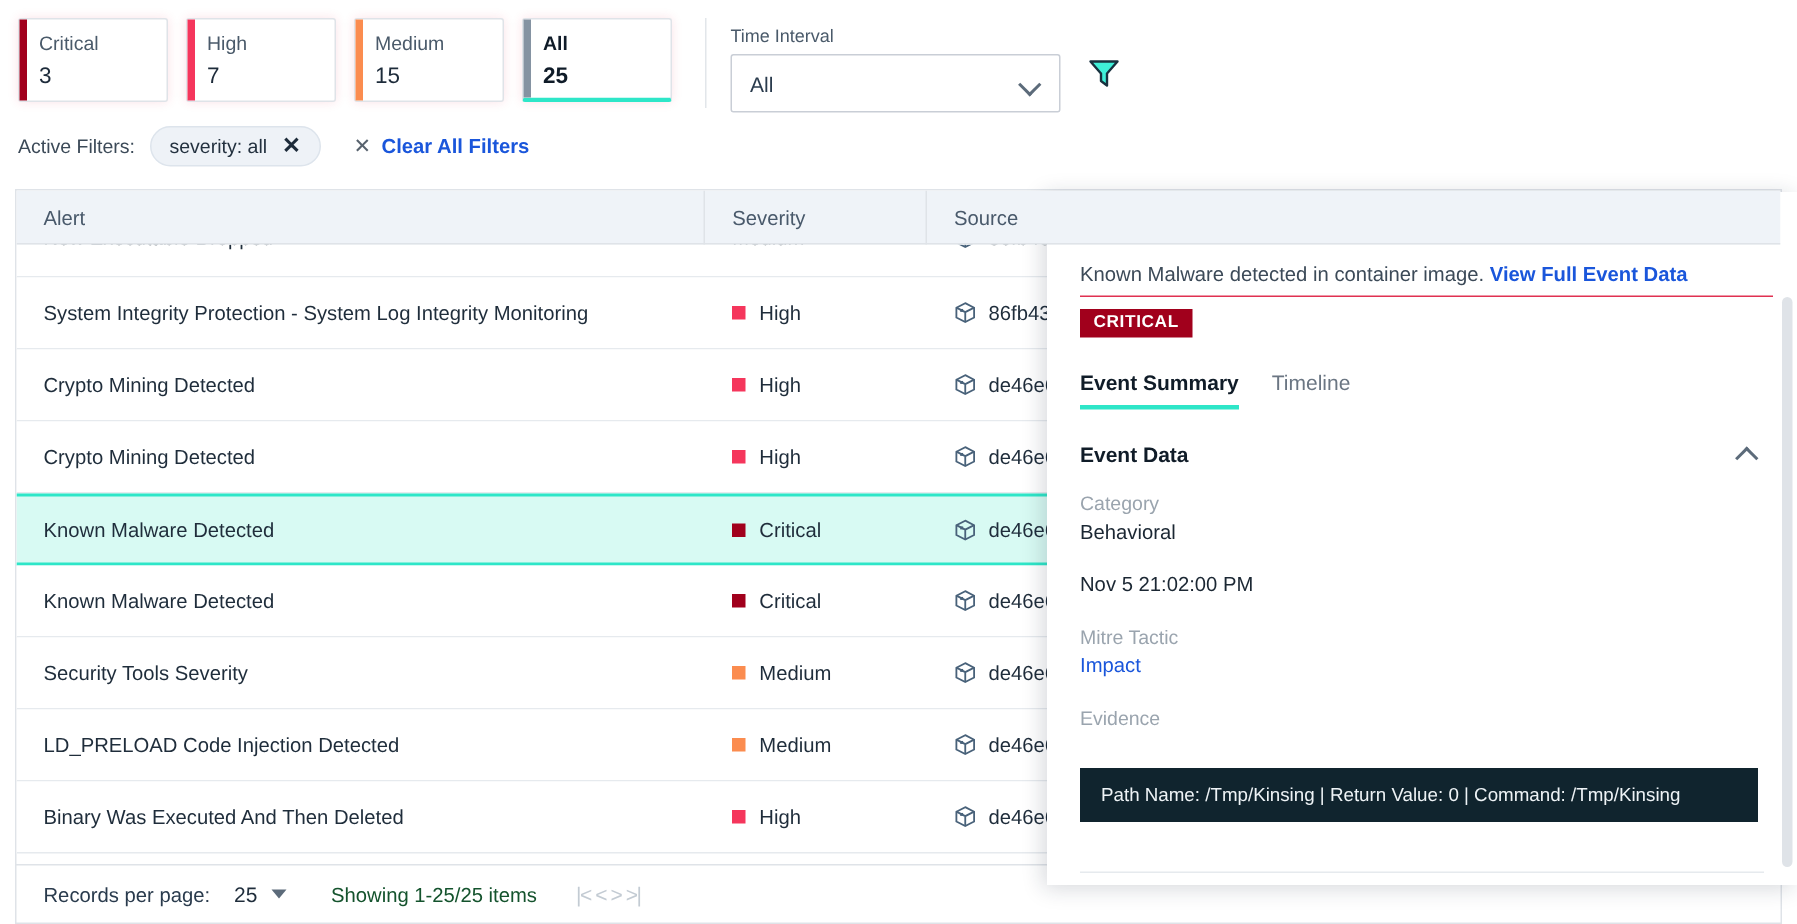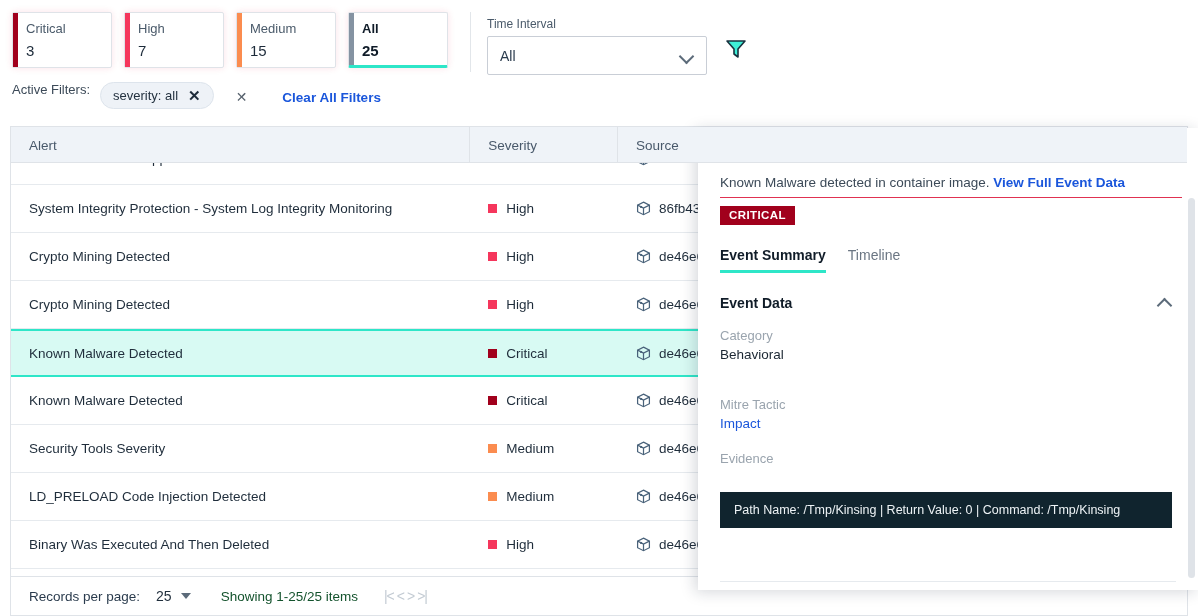--- a/index.html
+++ b/index.html
@@ -36,31 +36,31 @@
     position: relative; width: 220px; height: 39px;
     border: 1px solid #c9ced6; border-radius: 2px; background: #fff;
     display: flex; align-items: center; padding: 0 12px;
     font-size: 14px; color: #2a3b4d; cursor: pointer;
   }
   .chev-d { position: absolute; right: 14px; top: 14px; width: 11px; height: 11px;
     border-right: 2px solid #5c6b7a; border-bottom: 2px solid #5c6b7a; transform: rotate(45deg); }
   .funnel-btn { margin: 26px 0 0 18px; cursor: pointer; }
 
   
-  .filters-row { display: flex; height: 30px; padding-left: 12px; gap: 10px; }
+  .filters-row { display: flex; align-items: center; height: 30px; padding-left: 12px; gap: 10px; }
   .af-label { font-size: 13px; color: #3c4a58; }
   .chip {
     display: flex; align-items: center; gap: 10px;
     background: #eef2f7; border: 1px solid #dde4ec; border-radius: 14px;
     height: 27px; padding: 0 12px; font-size: 13px; color: #23313f; cursor: pointer;
   }
   .chip .x { font-size: 15px; font-weight: bold; color: #1d2b3a; line-height: 1; }
   .clear-wrap { display: flex; align-items: center; gap: 7px; margin-left: 12px; cursor: pointer; }
   .clear-x { font-size: 14px; color: #58636e; }
-  .clear-link { font-size: 13.5px; color: #1a56db; font-weight: bold; margin-left: 28px; }
+  .clear-link { font-size: 13.5px; color: #1a56db; font-weight: bold; }
 
   
   .table-wrap { position: absolute; left: 10px; top: 126px; width: 1178px; height: 450px;
     border-top: 1px solid #dfe3e8; border-left: 1px solid #dfe3e8; border-right: 1px solid #dfe3e8; overflow: hidden; }
   .thead { display: flex; height: 36px; background: #eff3f8; border-bottom: 1px solid #dfe3e8;
     position: relative; z-index: 5; }
   .th { font-size: 13.5px; color: #49596b; display: flex; align-items: center; padding-left: 18px;
     border-right: 1px solid #dfe3e8; height: 36px; }
   .th.c-alert { width: 460px; }
   .th.c-sev { width: 148px; }
@@ -362,20 +362,21 @@
     <div class="p-secthead">
       <span class="t">Event Data</span>
       <span class="chev-u"></span>
     </div>
     <div id="pfields">
         <div class="field">
           <div class="f-key">Category</div>
           <div class="f-val">Behavioral</div>
         </div>
         <div class="field">
+          <div class="f-val">Nov 5 21:02:00 PM</div>
         </div>
         <div class="field">
           <div class="f-key">Mitre Tactic</div>
           <div class="f-val link">Impact</div>
         </div>
       </div>
     <div class="field">
       <div class="f-key">Evidence</div>
     </div>
     <div class="ev-block">Path Name: /Tmp/Kinsing | Return Value: 0 | Command: /Tmp/Kinsing</div>

